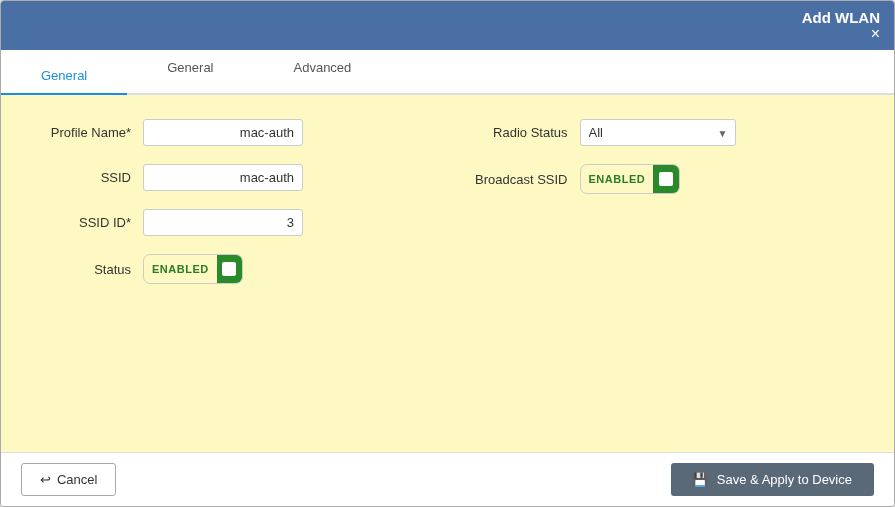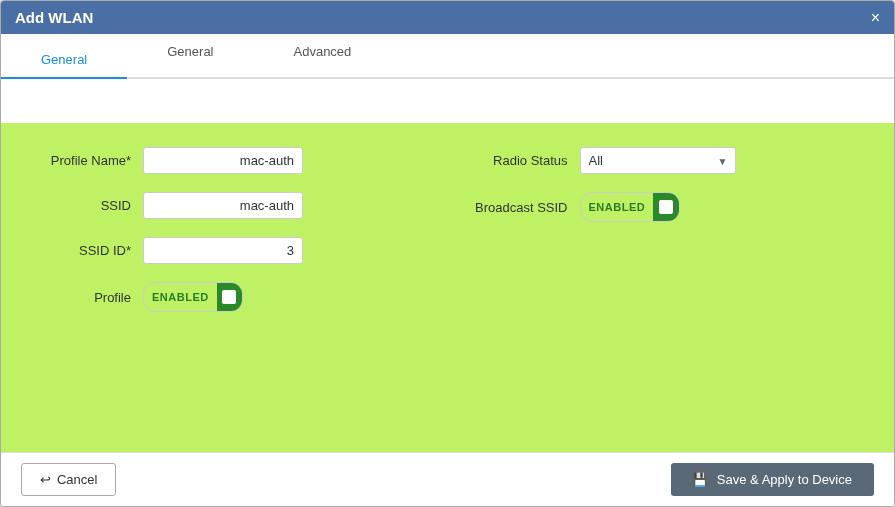--- a/index.html
+++ b/index.html
@@ -20,20 +20,21 @@
     .modal-header {
       background: #4a6fa5;
       color: #fff;
       padding: 8px 14px;
       font-size: 15px;
       font-weight: bold;
       display: flex;
       align-items: flex-end;
       justify-content: space-between;
       flex-shrink: 0;
+      flex-direction: column;
     }
 
     .modal-close {
       background: none;
       border: none;
       color: #fff;
       font-size: 16px;
       cursor: pointer;
       line-height: 1;
     }
@@ -58,22 +59,21 @@
       color: #1a8fe0;
       border-bottom: 2px solid #1a8fe0;
       font-weight: normal;
       margin-top: 8px;
     }
 
     .modal-body {
       flex: 1;
       padding: 24px 30px;
       overflow-y: auto;
-      background: #bef264;
-      margin-top: 44px;
+      background: #fef9c3;
     }
 
     .form-grid {
       display: grid;
       grid-template-columns: 1fr 1fr;
       gap: 0 40px;
     }
 
     .form-column {
       display: flex;
@@ -137,21 +137,21 @@
     }
 
     .select-wrapper select {
       padding-right: 24px;
     }
 
     .toggle-container {
       display: flex;
       align-items: center;
       border: 1px solid #ccc;
-      border-radius: 12px;
+      border-radius: 7px;
       overflow: hidden;
       width: 100px;
     }
 
     .toggle-label {
       padding: 5px 8px;
       font-size: 11px;
       font-weight: bold;
       color: #2a7c2a;
       letter-spacing: 0.5px;
@@ -257,21 +257,21 @@
           <label class="form-label">SSID</label>
           <input class="form-input" type="text" value="mac-auth" style="">
         </div>
 
         <div class="form-row">
           <label class="form-label">SSID ID*</label>
           <input class="form-input" type="text" value="3" style="">
         </div>
 
         <div class="form-row">
-          <label class="form-label">Profile</label>
+          <label class="form-label">Status</label>
           <div class="toggle-container">
             <span class="toggle-label">ENABLED</span>
             <button class="toggle-btn"></button>
           </div>
         </div>
 
       </div>
 
       <div class="form-column">
 

